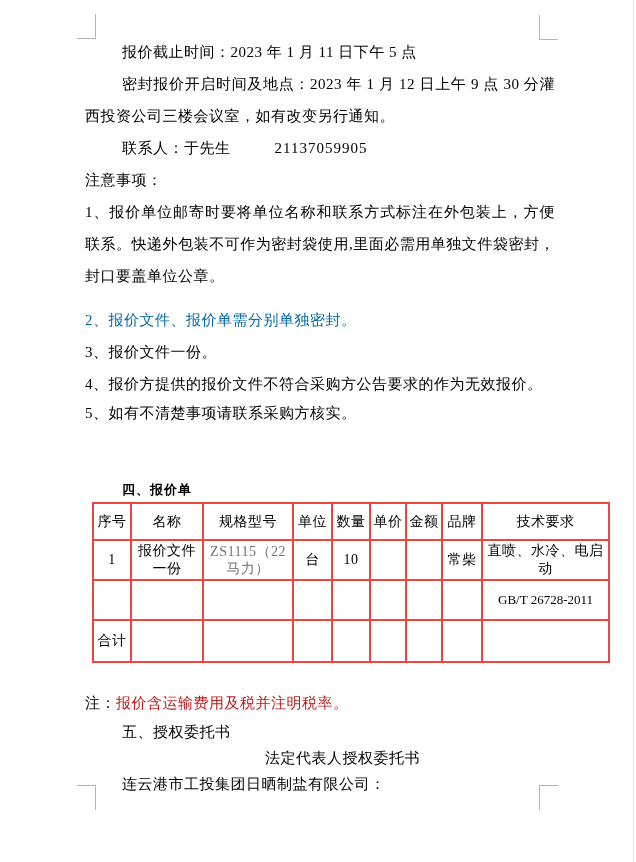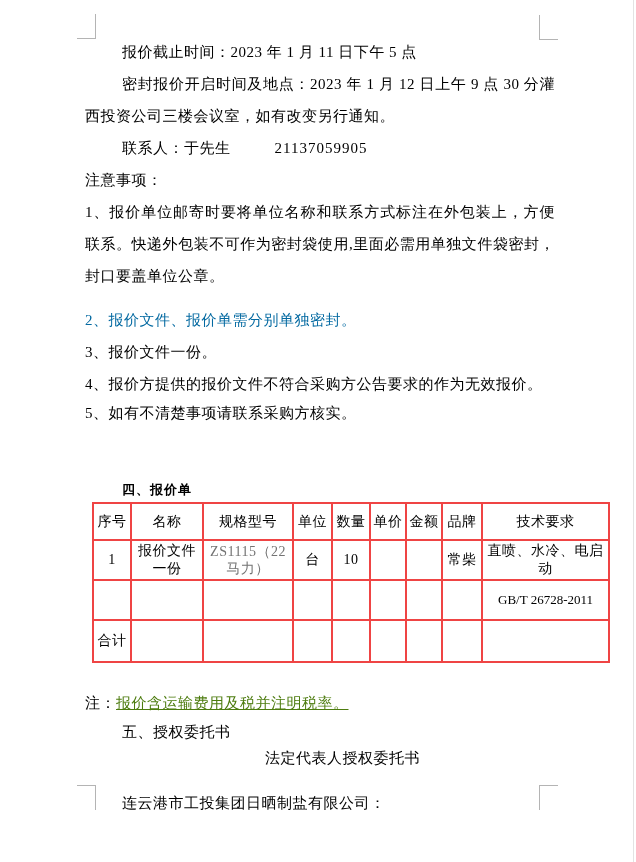--- a/index.html
+++ b/index.html
@@ -24,21 +24,21 @@
   .crop.bl { left: 77px; top: 785px; border-right: 1px solid #b4b4b4; border-top: 1px solid #b4b4b4; }
   .crop.br { left: 539px; top: 785px; border-left: 1px solid #b4b4b4; border-top: 1px solid #b4b4b4; }
 
   .content {
     position: absolute; left: 85px; top: 36px; width: 470px;
   }
   p { margin: 0; font-size: 15px; line-height: 32px; letter-spacing: 0.5px; }
   .indent { text-indent: 37px; }
   .just { text-align: justify; }
   .blue { color: #0369a1; }
-  .red { color: #4d7c0f; text-decoration: underline; }
+  .red { color: #b91c1c; }
   .note2 { margin-top: 12px; }
   .note5 { line-height: 26px; }
   .phone { margin-left: 44px; letter-spacing: 1px; }
 
   .sec4-title {
     margin-top: 52px; font-weight: bold; font-size: 13px; line-height: 24px;
     text-indent: 37px; letter-spacing: 1px;
   }
 
   table.quote {
@@ -54,21 +54,21 @@
   tr.r-head  { height: 37px; }
   tr.r-item  { height: 37px; }
   tr.r-std   { height: 40px; }
   tr.r-total { height: 42px; }
   td.spec { color: #737373; line-height: 17px; }
   td.std-cell { font-size: 13px; letter-spacing: 0; }
 
   .remark { margin-top: 24px; line-height: 32px; }
   .sec5-title { line-height: 26px; text-indent: 37px; }
   .poa-title { line-height: 26px; text-align: center; padding-left: 45px; }
-  .company { line-height: 26px; text-indent: 37px; margin-top: 19px; }
+  .company { line-height: 26px; text-indent: 37px; }
 </style>
 </head>
 <body>
 
 <div class="page">
 
   <div class="crop tl"></div>
   <div class="crop tr"></div>
   <div class="crop bl"></div>
   <div class="crop br"></div>

